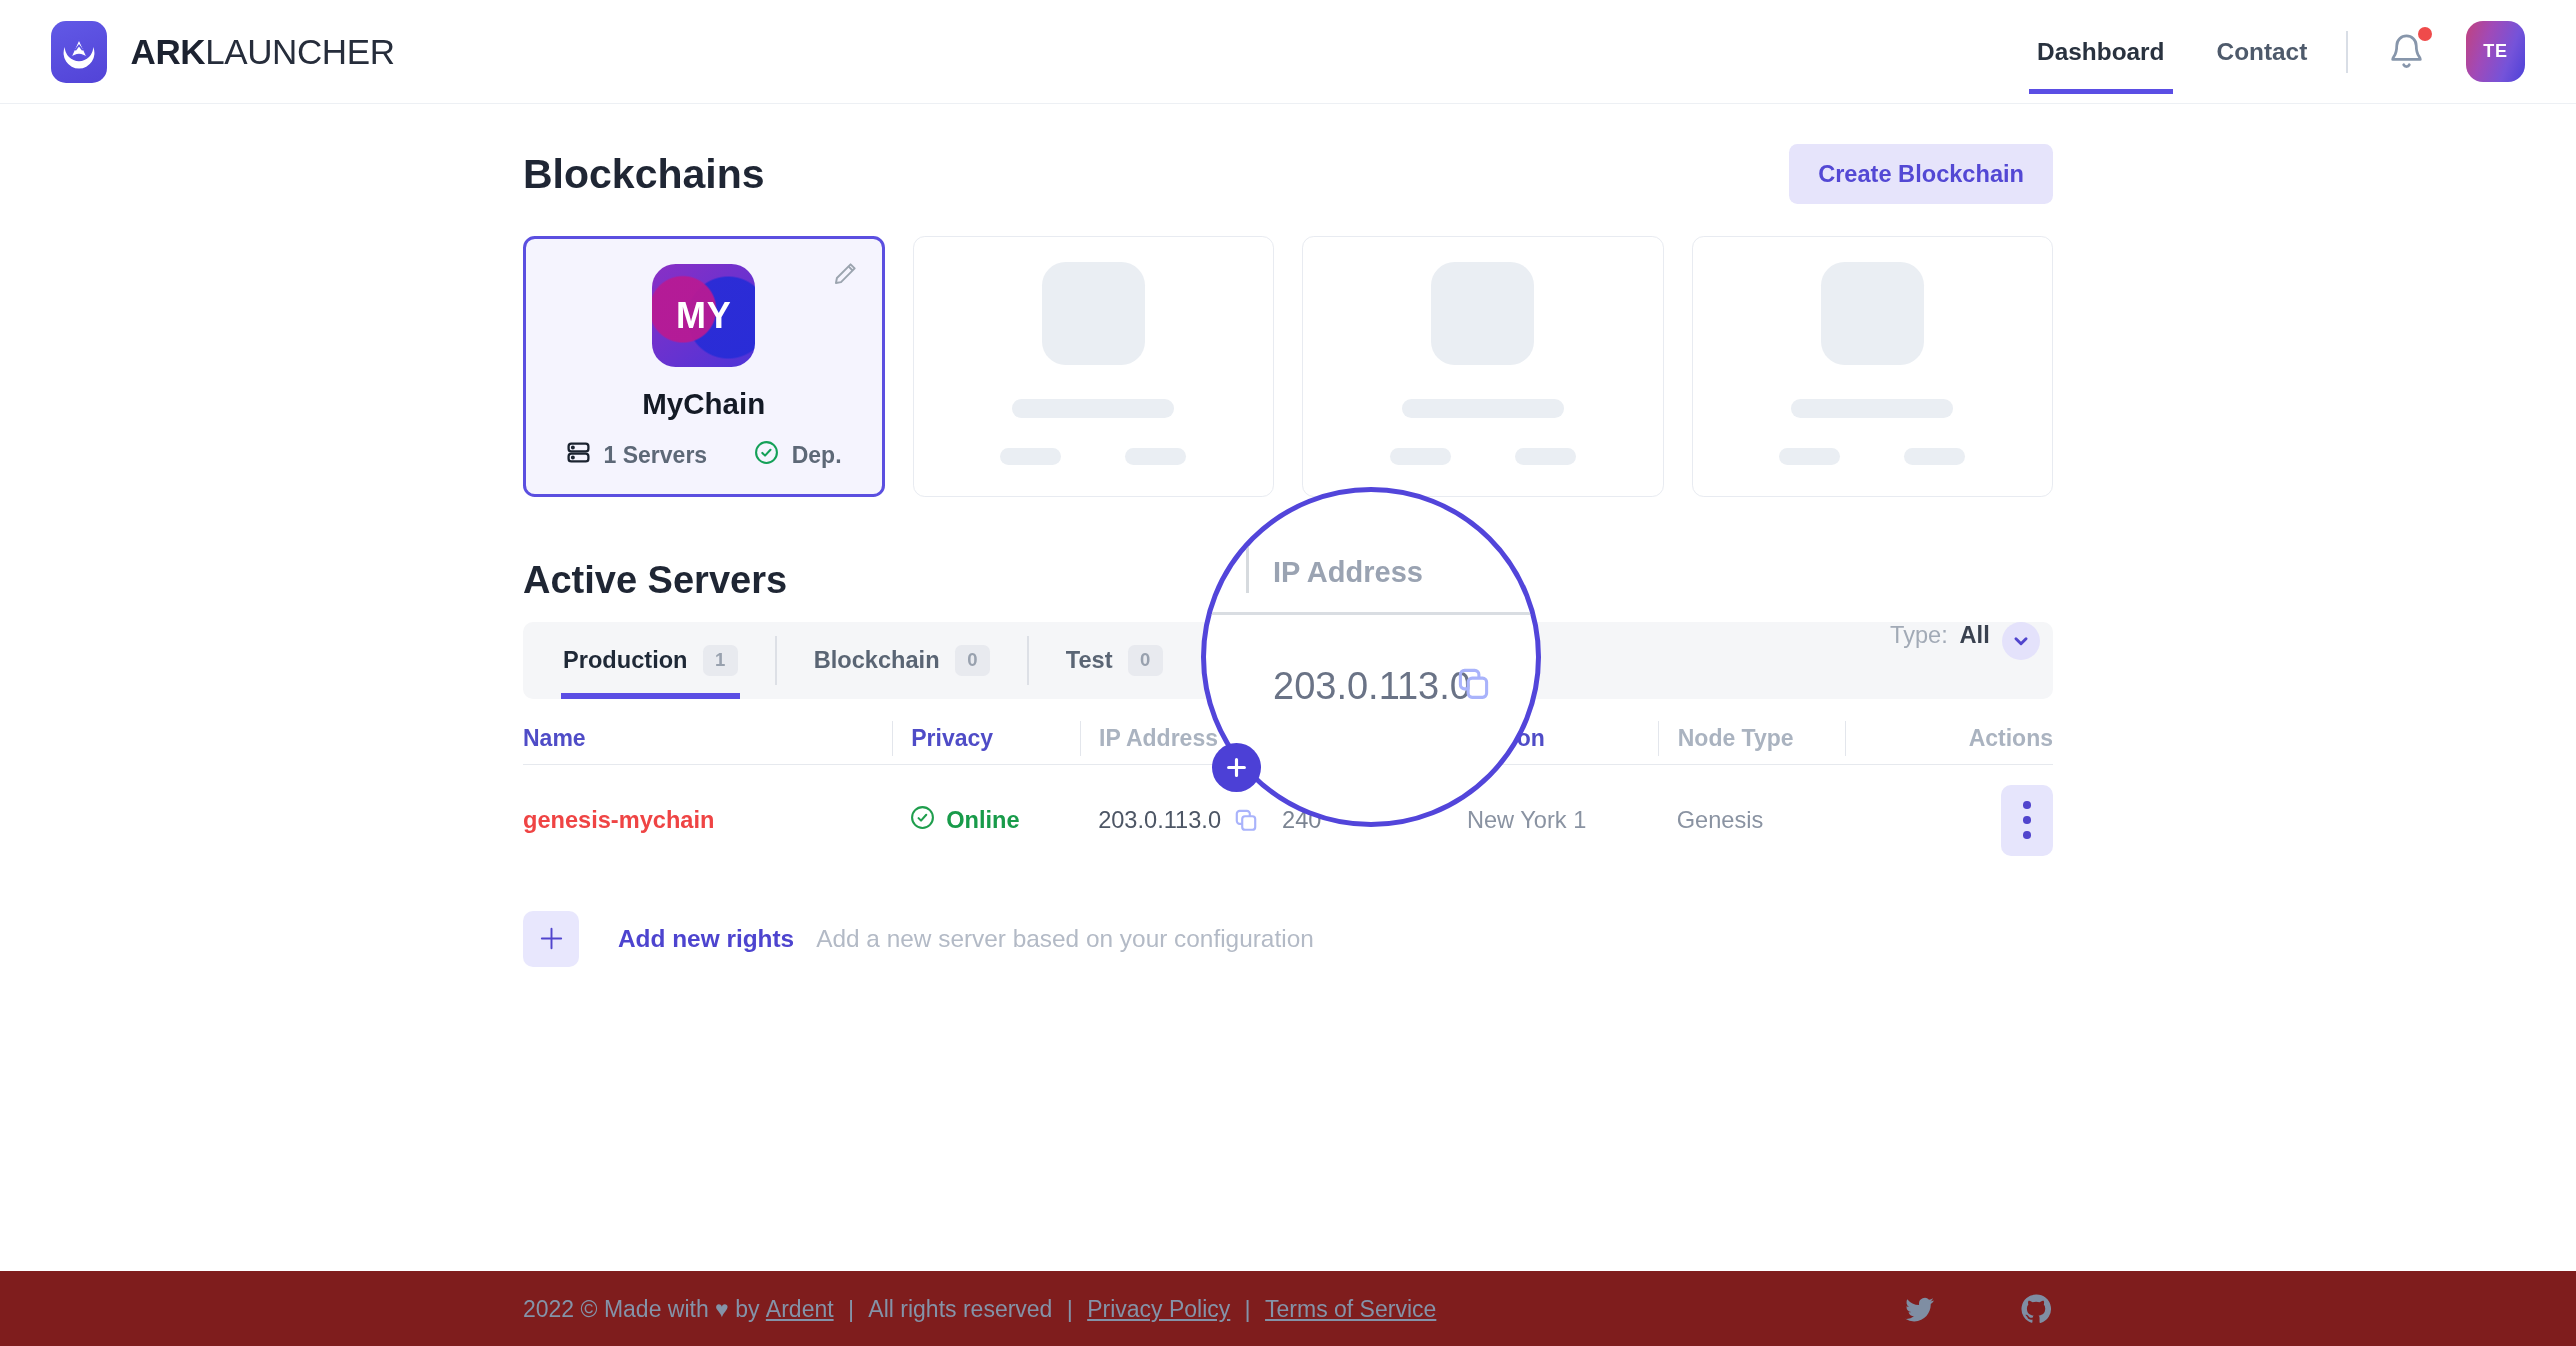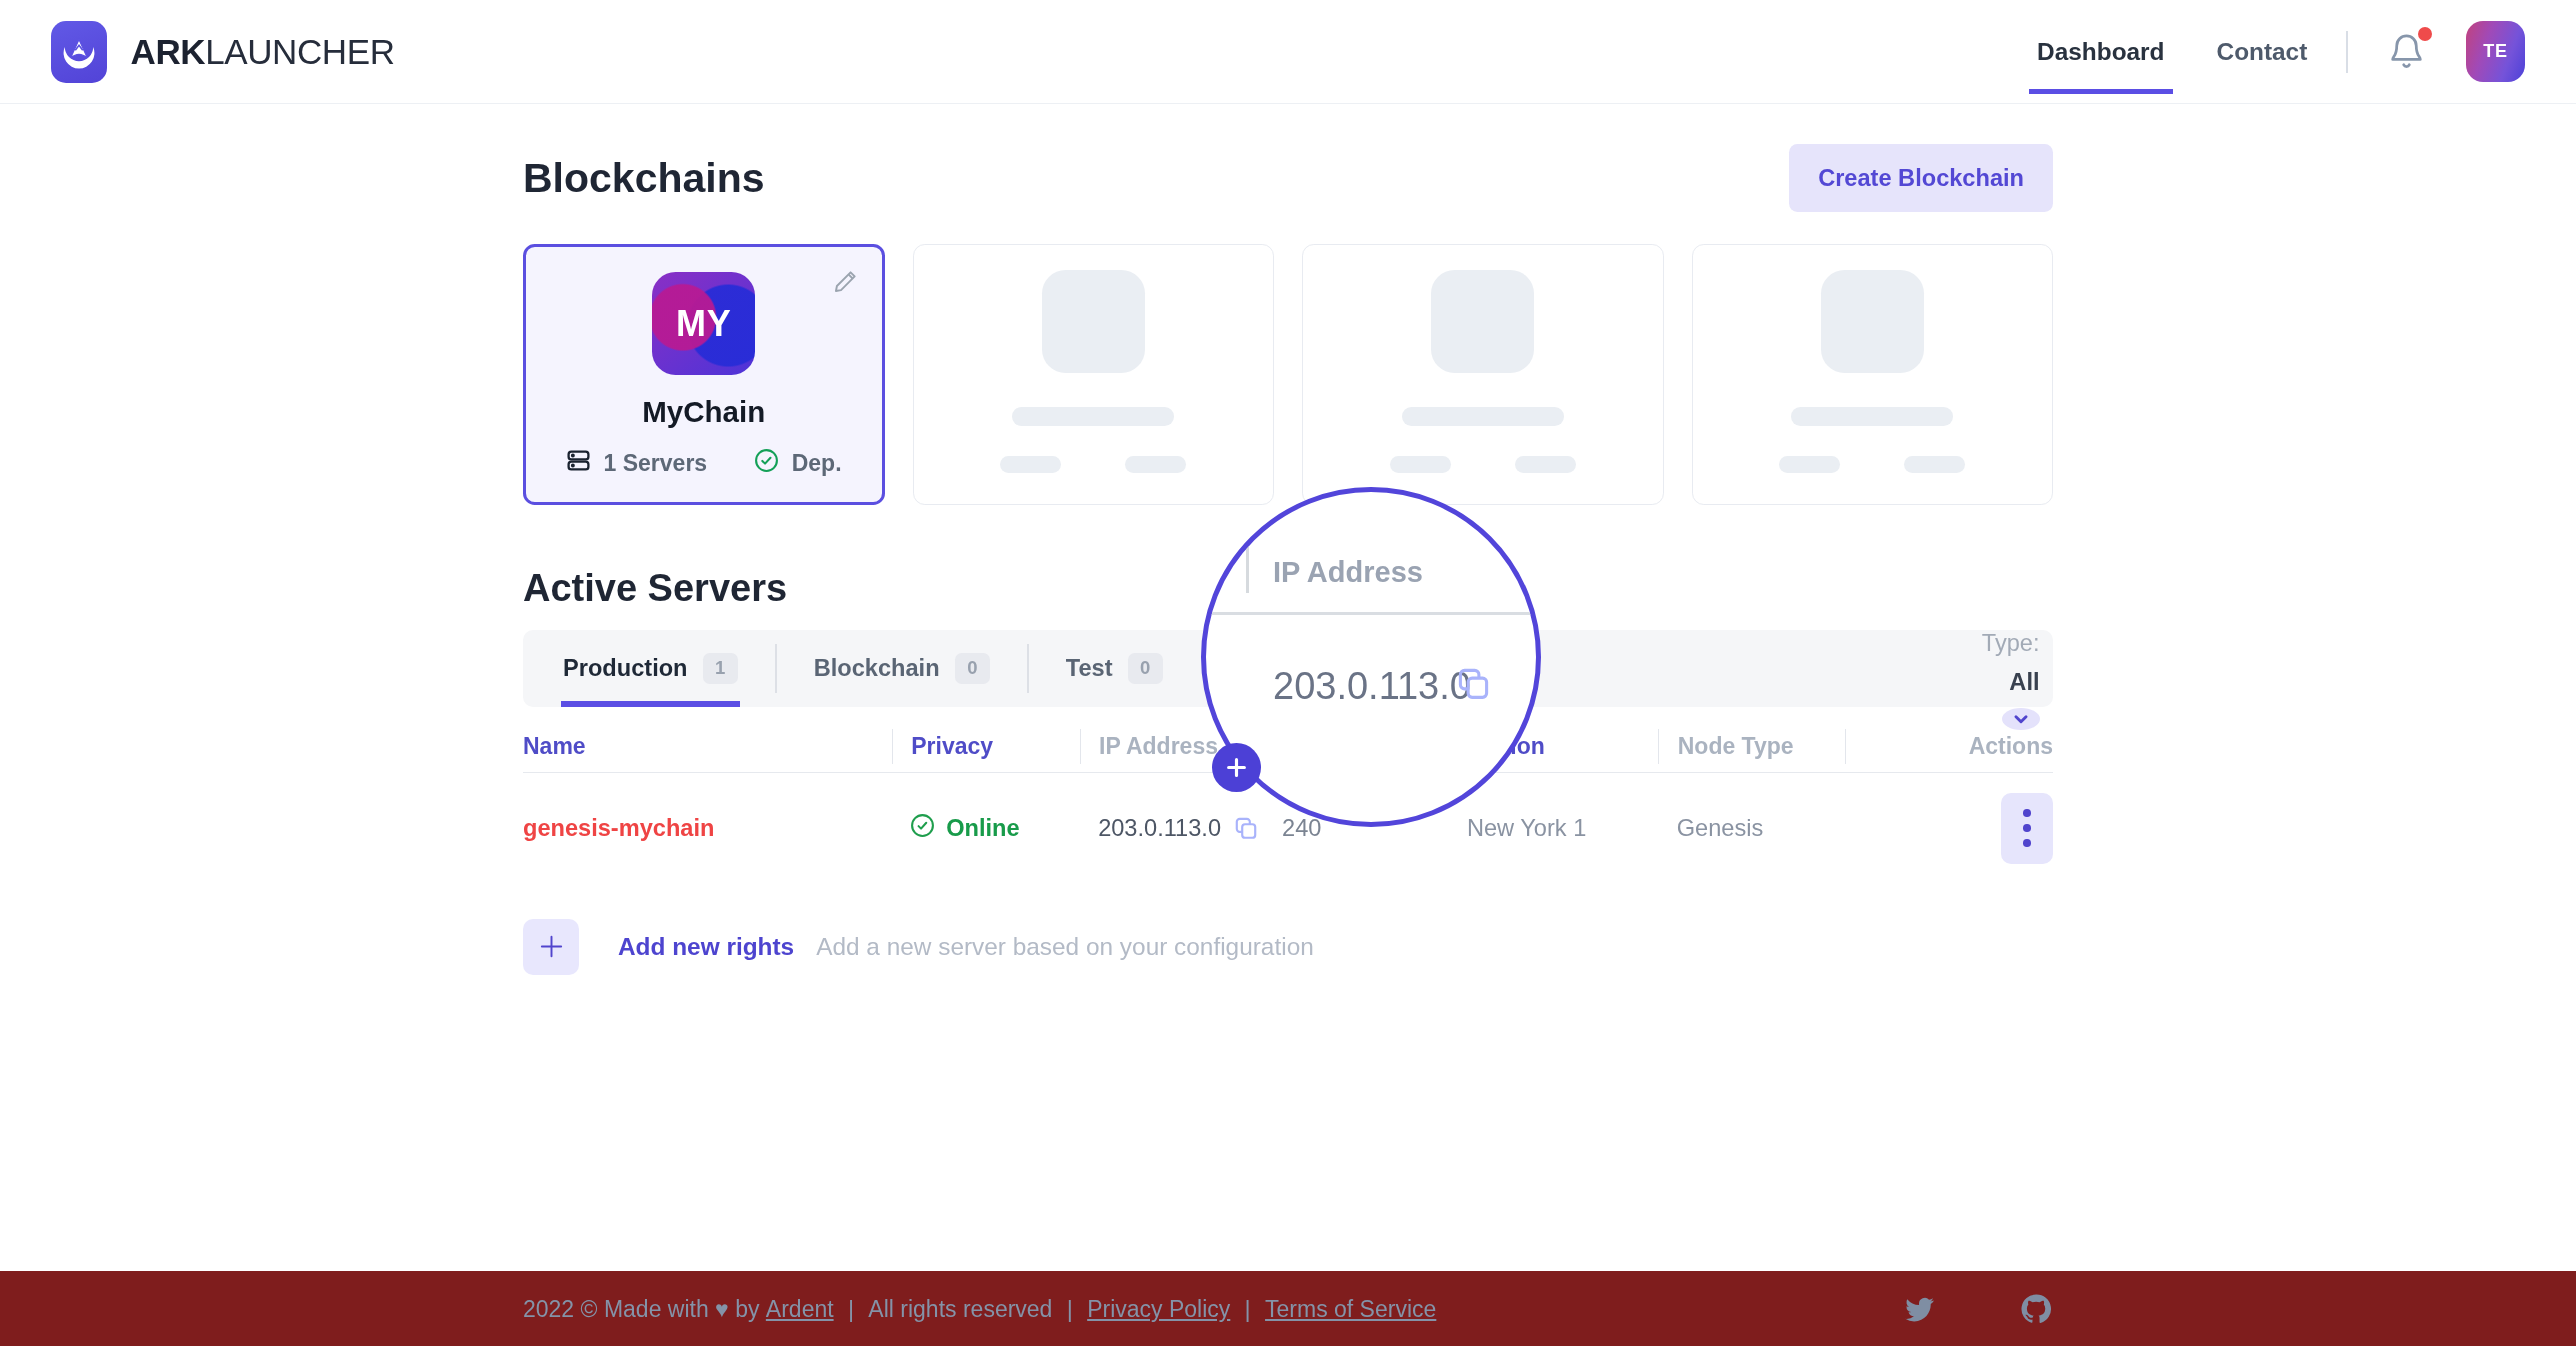--- a/index.html
+++ b/index.html
@@ -27,21 +27,21 @@
   .bell-dot{position:absolute;top:-3.4px;right:-5.9px;width:14.3px;height:14.3px;border-radius:50%;background:#ef4b4b;}
   .avatar{width:59px;height:61px;border-radius:17px;color:#fff;font-weight:700;font-size:18px;
           letter-spacing:0.8px;display:flex;align-items:center;justify-content:center;cursor:pointer;
           background:linear-gradient(110deg,#c2427d 0%,#a04ab8 35%,#7553d9 70%,#4b41d8 100%);}
 
   
   .main{position:absolute;top:104px;left:523px;width:1530px;}
   .page-head{display:flex;justify-content:space-between;align-items:center;margin-top:40px;}
   .h1{font-size:41px;font-weight:800;color:#1f2634;margin:0;}
   .btn-soft{background:#e6e4fb;color:#5348d4;font-size:23.6px;font-weight:700;border:none;
-            border-radius:8.4px;padding:0 29px;height:68px;cursor:pointer;
+            border-radius:8.4px;padding:0 29px;height:60px;cursor:pointer;
             font-family:"Liberation Sans",sans-serif;}
 
   .cards{display:flex;gap:28px;margin-top:32px;}
   .card{width:362px;height:261px;border-radius:11.8px;box-sizing:border-box;position:relative;}
   .card.active{background:#f5f4fe;border:3.4px solid #5b4fe0;cursor:pointer;}
   .card.skeleton{background:#fff;border:1.7px solid #e8ebf1;}
   .card-edit{position:absolute;top:20px;right:22px;cursor:pointer;line-height:0;}
   .card-avatar{width:103px;height:103px;border-radius:23.6px;margin:25px auto 0;display:flex;
          align-items:center;justify-content:center;color:#fff;font-size:36px;font-weight:600;letter-spacing:0.8px;
          background:
@@ -62,21 +62,21 @@
   
   .tabbar{margin-top:20px;height:77px;background:#f5f6f8;border-radius:10px;display:flex;
           align-items:stretch;padding-left:40px;box-sizing:border-box;}
   .tab{display:flex;align-items:center;gap:15px;position:relative;cursor:pointer;}
   .tab-label{font-size:23.6px;font-weight:600;color:#5a6574;}
   .tab.active .tab-label{color:#1f2937;font-weight:700;}
   .tab.active::after{content:"";position:absolute;left:-1.7px;right:-1.7px;bottom:0;height:5.9px;background:#5b4ee4;}
   .count-badge{background:#e8eaef;color:#98a1ae;font-size:18.5px;font-weight:600;border-radius:6.7px;
                padding:6.7px 12.6px;line-height:1;}
   .tab-sep{width:1.7px;height:49px;background:#dde0e6;align-self:center;margin:0 37px;}
-  .typefilter{margin-left:auto;display:flex;align-items:flex-end;gap:11.8px;padding-right:13.5px;cursor:pointer;flex-direction:column;}
+  .typefilter{margin-left:auto;display:flex;align-items:flex-start;gap:11.8px;padding-right:13.5px;cursor:pointer;}
   .tf-label{font-size:23.6px;color:#a2aab6;}
   .tf-value{font-size:23.6px;font-weight:700;color:#39414f;}
   .tf-chevron{width:38px;height:38px;border-radius:50%;background:#e4e2fb;display:flex;
               align-items:center;justify-content:center;}
 
   
   .thead{display:flex;align-items:center;margin-top:13.5px;height:51px;border-bottom:1.7px solid #e6e9ee;}
   .th{font-size:23px;font-weight:700;color:#aab3c0;box-sizing:border-box;padding-left:18.5px;
       height:35px;line-height:35px;}
   .th.accent{color:#4f4cc7;}

